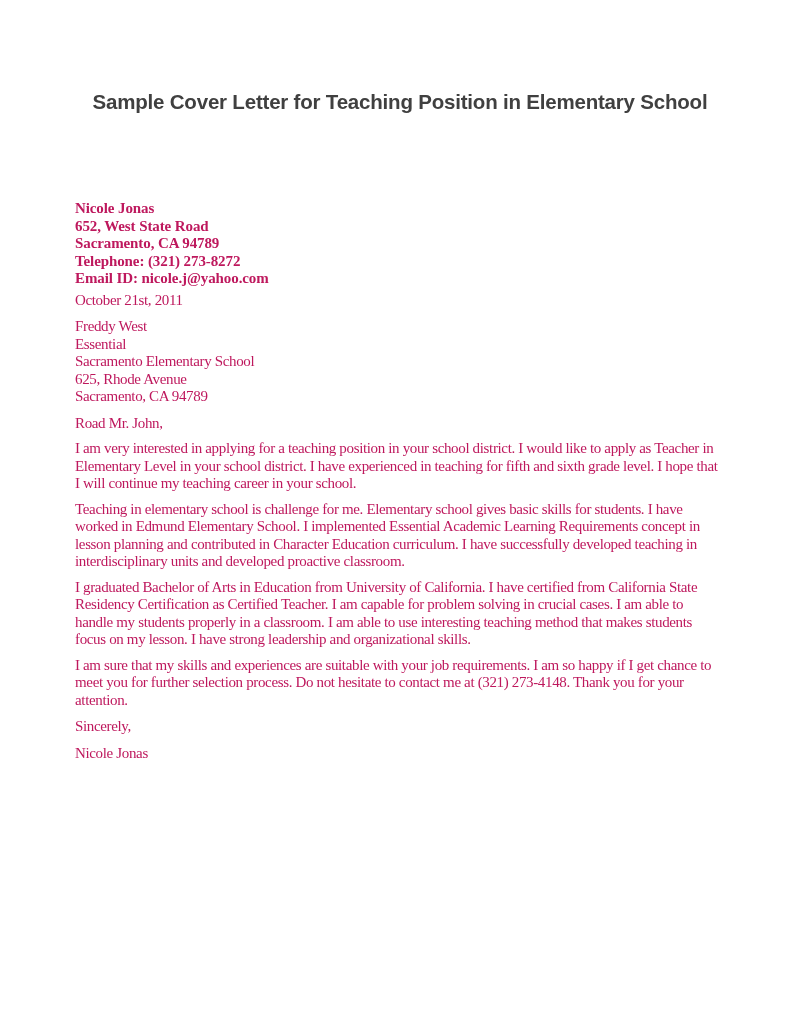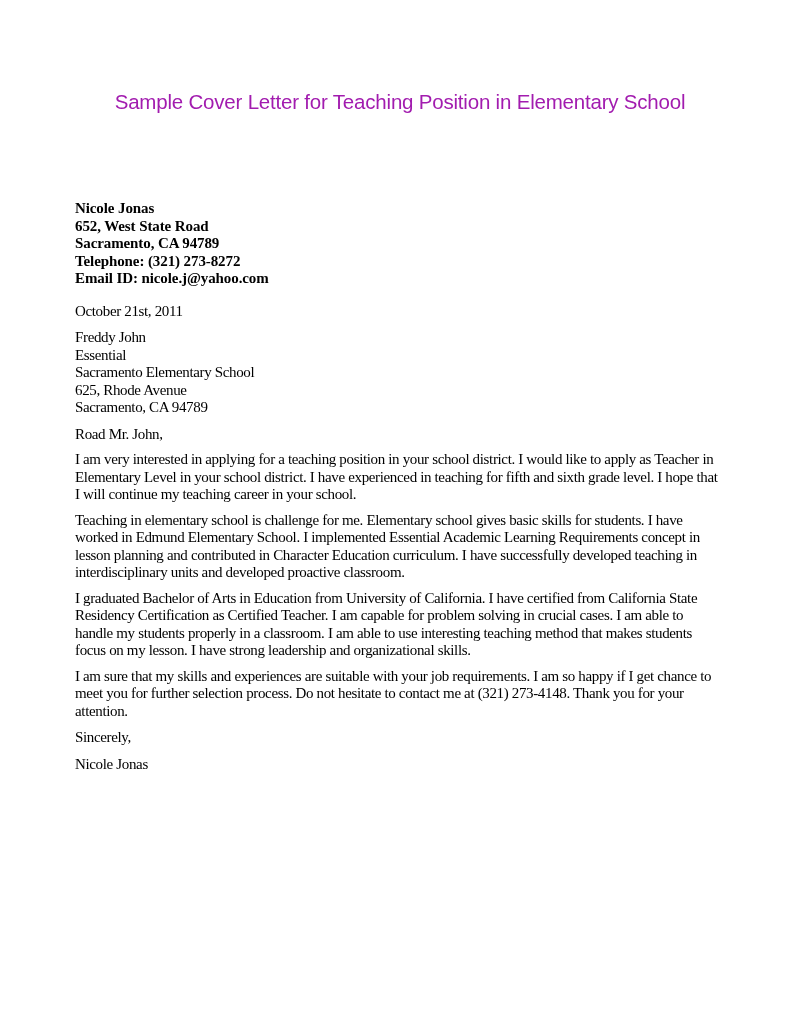--- a/index.html
+++ b/index.html
@@ -12,40 +12,40 @@
     width: 800px;
     height: 1036px;
     background: #ffffff;
     overflow: hidden;
     box-sizing: border-box;
   }
   .title {
     margin: 0;
     padding-top: 90px;
     font-family: "Liberation Sans", sans-serif;
-    font-weight: 400;
+    font-weight: 700;
     font-size: 20.5px;
     letter-spacing: -0.2px;
     text-align: center;
-    color: #a21caf;
+    color: #404040;
   }
   .letter {
     width: 648px;
     margin: 86px 0 0 75px;
     font-family: "Liberation Serif", serif;
     font-size: 15px;
     letter-spacing: -0.35px;
     line-height: 17.5px;
-    color: #000000;
+    color: #be185d;
   }
   .sender {
     font-weight: bold;
     letter-spacing: -0.1px;
   }
-  .date      { margin-top: 15px; }
+  .date      { margin-top: 4px; }
   .recipient { margin-top: 9px; }
   .salutation{ margin-top: 9px; }
   .para      { margin: 8px 0 0 0; }
   .closing   { margin-top: 9px; }
   .signature { margin-top: 9px; }
 </style>
 </head>
 <body>
 
 <div class="page">
@@ -58,21 +58,21 @@
       <div>Nicole Jonas</div>
       <div>652, West State Road</div>
       <div>Sacramento, CA 94789</div>
       <div>Telephone: (321) 273-8272</div>
       <div>Email ID: nicole.j@yahoo.com</div>
     </div>
 
     <div class="date">October 21st, 2011</div>
 
     <div class="recipient">
-      <div>Freddy John</div>
+      <div>Freddy West</div>
       <div>Essential</div>
       <div>Sacramento Elementary School</div>
       <div>625, Rhode Avenue</div>
       <div>Sacramento, CA 94789</div>
     </div>
 
     <div class="salutation">Road Mr. John,</div>
 
     <p class="para">I am very interested in applying for a teaching position in your school district. I would like to apply as Teacher in Elementary Level in your school district. I have experienced in teaching for fifth and sixth grade level. I hope that I will continue my teaching career in your school.</p>
     <p class="para">Teaching in elementary school is challenge for me. Elementary school gives basic skills for students. I have worked in Edmund Elementary School. I implemented Essential Academic Learning Requirements concept in lesson planning and contributed in Character Education curriculum. I have successfully developed teaching in interdisciplinary units and developed proactive classroom.</p>

